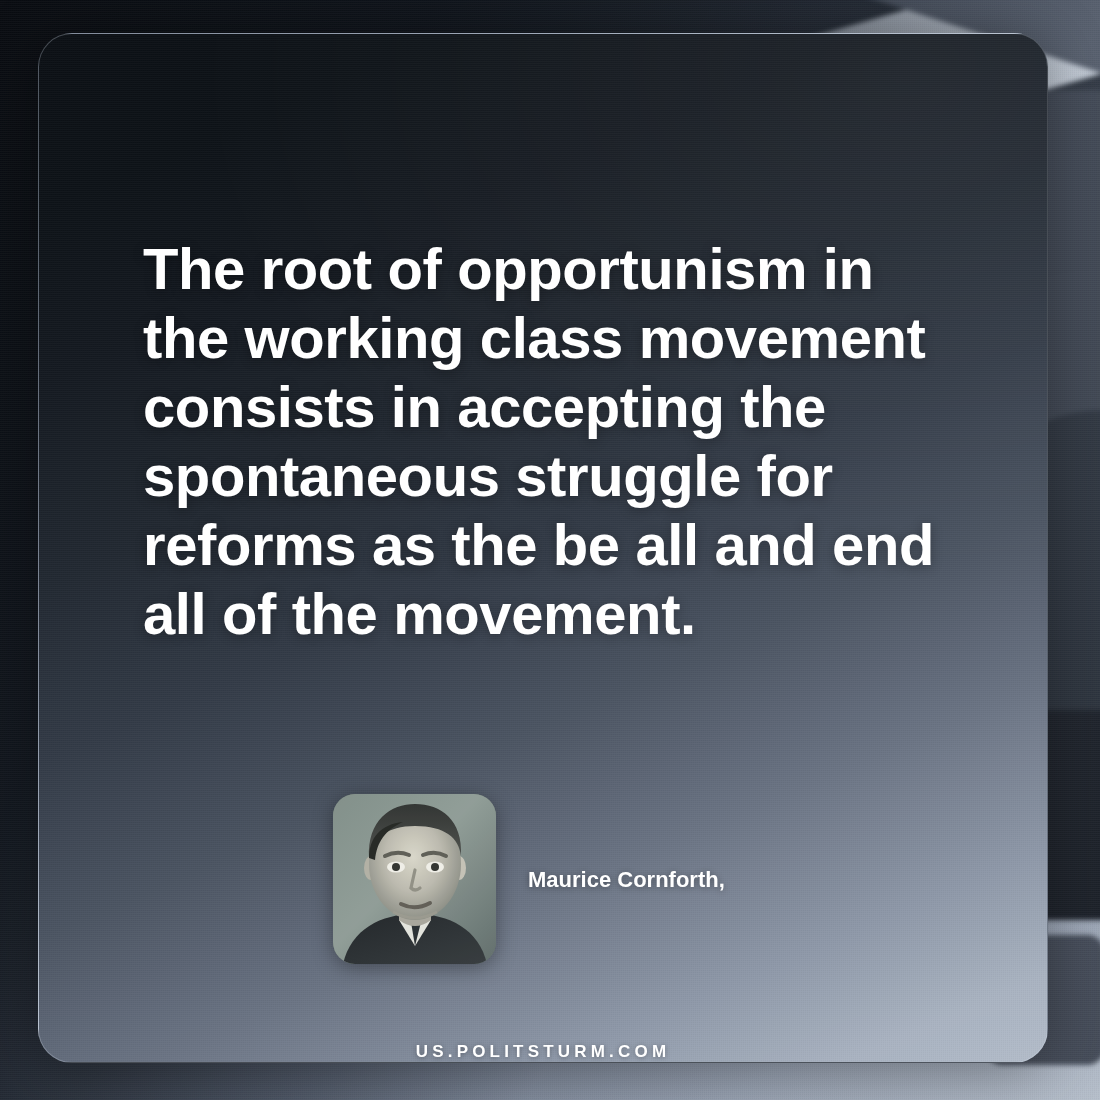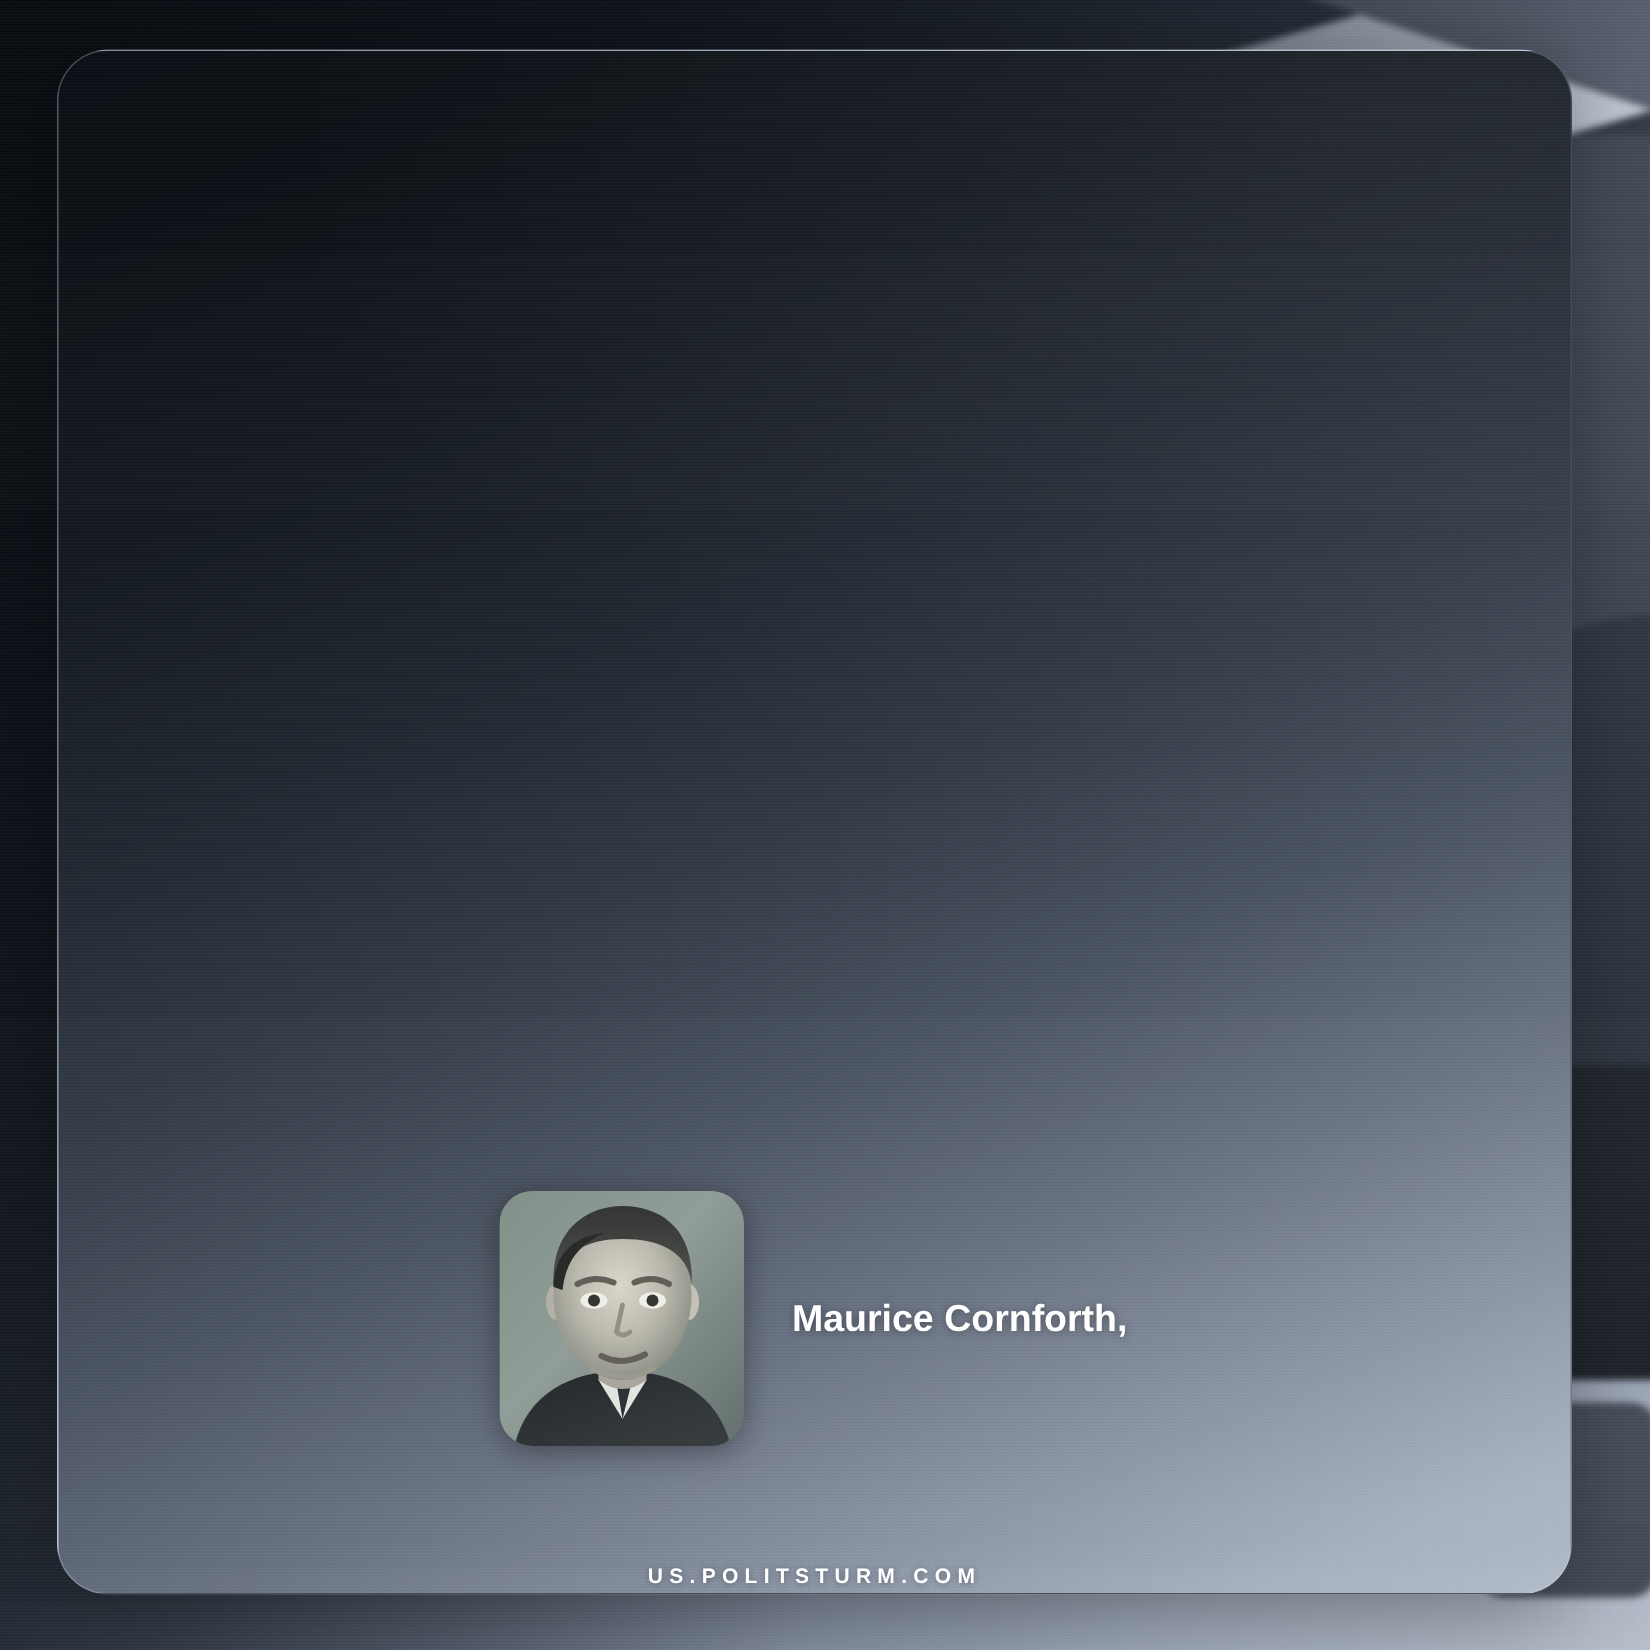--- a/index.html
+++ b/index.html
@@ -224,37 +224,37 @@
     overflow: hidden;
     flex: 0 0 auto;
     box-shadow: 0 4px 20px rgba(0,0,0,0.35);
     background: #6d7a72;
     position: relative;
   }
   .portrait svg { display: block; width: 163px; height: 170px; }
 
   .attrib-text {
     color: #ffffff;
-    font-size: 25px;
+    font-size: 22px;
     line-height: 33px;
     text-shadow: 0 1px 6px rgba(0,0,0,0.35);
     white-space: nowrap;
   }
   .attrib-name   { font-weight: 700; }
   .attrib-source { font-weight: 400; }
 
   
   .footer {
     position: absolute;
     left: 0;
     right: 0;
     top: 1008px;
     text-align: center;
     color: #ffffff;
-    font-size: 14px;
+    font-size: 17px;
     font-weight: 700;
     letter-spacing: 4.2px;
     text-shadow: 0 1px 5px rgba(0,0,0,0.35);
   }
 </style>
 </head>
 <body>
 
 <div id="stage">
 
@@ -276,20 +276,21 @@
   </div>
   <div class="bg-fade"></div>
   <div class="bg-noise"></div>
 
   <div class="card">
     <div class="card-sheen"></div>
     <div class="card-noise"></div>
 
     <div class="card-inner">
 
+      <div class="quote">The root of opportunism in the working class movement consists in accepting the spontaneous struggle for reforms as the be all and end all of the movement.</div>
 
       <div class="attrib">
 
         <div class="portrait">
           <svg viewBox="0 0 163 170" preserveAspectRatio="xMidYMid slice">
             <defs>
               <linearGradient id="pbg" x1="0" y1="0" x2="1" y2="1">
                 <stop offset="0%" stop-color="#7e8c86"></stop>
                 <stop offset="45%" stop-color="#8d9a94"></stop>
                 <stop offset="100%" stop-color="#5d6a68"></stop>

